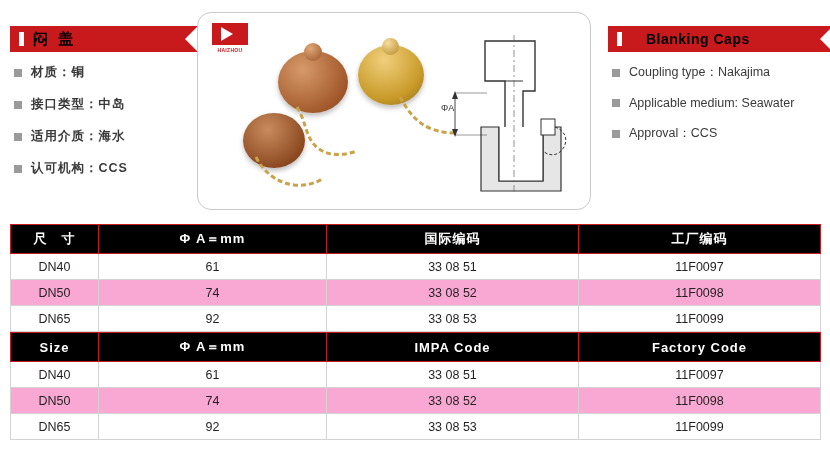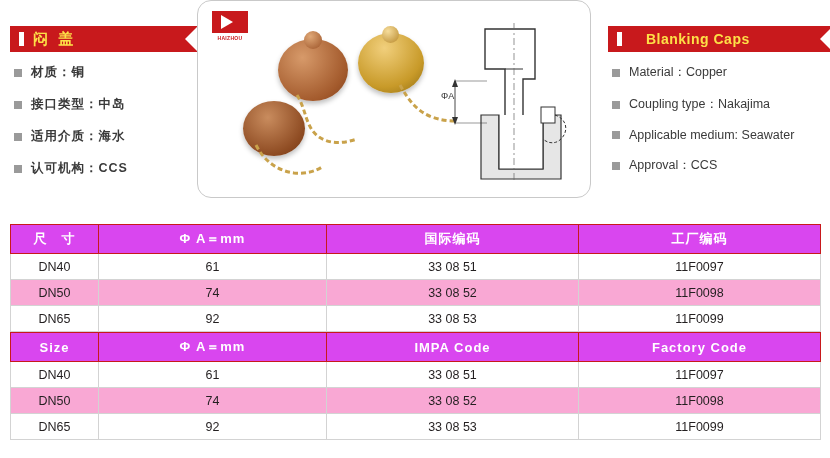--- a/index.html
+++ b/index.html
@@ -13,21 +13,21 @@
   }
   .page{position:relative;width:830px;height:458px;}
 
   
   .banner{
     position:absolute;
     height:26px;
     background:#c8191c;
     display:flex;
     align-items:center;
-    color:#fde047;
+    color:#000000;
     font-weight:bold;
   }
   .banner .bar{
     width:5px;height:14px;background:#ffffff;margin-left:9px;margin-right:9px;
     flex:0 0 auto;
   }
   .banner .btext{font-size:15px;letter-spacing:3px;}
   .banner .tail{
     position:absolute;right:-13px;top:0;
     width:0;height:0;
@@ -43,21 +43,21 @@
   .spec{position:absolute;font-size:12.5px;color:#3a3a3a;}
   #spec-cn{left:14px;top:64px;}
   #spec-en{left:612px;top:64px;}
   .spec .row{display:flex;align-items:center;margin-bottom:15px;}
   .spec .sq{width:8px;height:8px;background:#9a9a9a;margin-right:9px;flex:0 0 auto;}
   .spec .txt{white-space:nowrap;}
   #spec-cn .txt{letter-spacing:1px;font-weight:bold;}
 
   
   .panel{
-    position:absolute;left:197px;top:0;width:392px;height:196px;
+    position:absolute;left:197px;top:12px;width:392px;height:196px;
     border:1px solid #c9c9c9;border-radius:14px;background:#fff;
     overflow:hidden;
   }
   .logo{position:absolute;left:14px;top:10px;width:36px;height:32px;}
   .logo .lbox{width:36px;height:22px;background:#c8191c;position:relative;}
   .logo .lbox:after{
     content:"";position:absolute;left:9px;top:4px;
     width:0;height:0;border-left:12px solid #fff;
     border-top:7px solid transparent;border-bottom:7px solid transparent;
   }
@@ -74,21 +74,21 @@
   .chain svg{display:block;}
 
   
   .draw{position:absolute;left:245px;top:18px;width:135px;height:160px;}
   .dimlabel{position:absolute;font-size:9px;color:#333;}
 
   
   table{border-collapse:collapse;position:absolute;table-layout:fixed;}
   .tbl{width:810px;left:10px;font-size:12.5px;}
   .tbl th{
-    background:#d946ef;color:#fff;font-weight:bold;height:26px;
+    background:#000000;color:#fff;font-weight:bold;height:26px;
     font-size:13px;letter-spacing:1px;border:1px solid #c8191c;
   }
   .tbl td{
     height:23px;text-align:center;border:1px solid #d3d3d3;color:#231f20;
   }
   .tbl tr.odd td{background:#ffffff;}
   .tbl tr.even td{background:#f9a8d4;}
   .tbl td.first{text-align:center;}
   #table-cn{top:224px;}
   #table-en{top:332px;padding-left:24px;}
@@ -130,24 +130,20 @@
     </div>
     <div class="row">
       <span class="sq"></span>
       <span class="txt">认可机构：CCS</span>
     </div>
   </div>
 
   <div class="spec" id="spec-en">
     <div class="row">
       <span class="sq"></span>
-      <span class="txt">Material：Copper</span>
-    </div>
-    <div class="row">
-      <span class="sq"></span>
       <span class="txt">Coupling type：Nakajima</span>
     </div>
     <div class="row">
       <span class="sq"></span>
       <span class="txt">Applicable medium: Seawater</span>
     </div>
     <div class="row">
       <span class="sq"></span>
       <span class="txt">Approval：CCS</span>
     </div>

